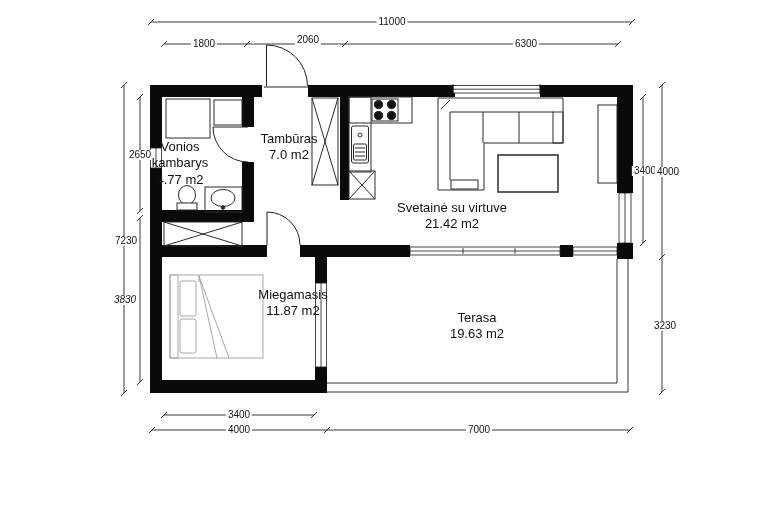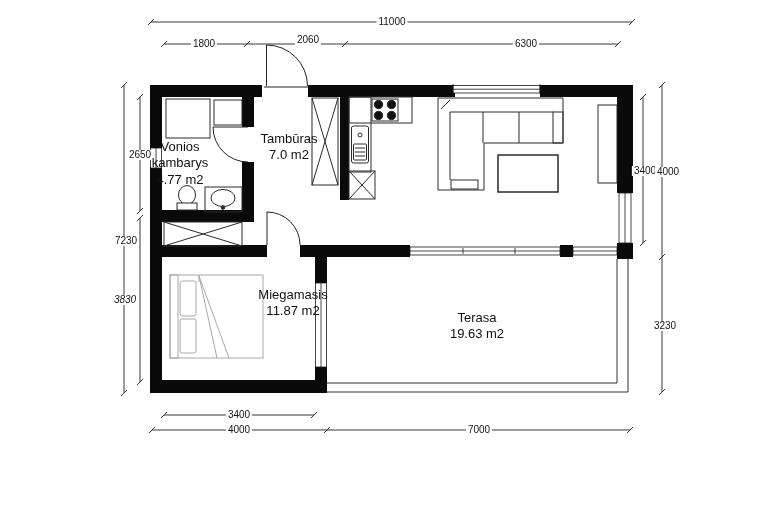--- a/index.html
+++ b/index.html
@@ -240,20 +240,24 @@
   <div class="dim" style="left:479px;top:430px;">7000</div>
 
   <div class="room-label wrap" style="left:180px;top:163px;">
     <span>Vonios kambarys</span>
     <span>4.77 m2</span>
   </div>
   <div class="room-label" style="left:289px;top:147px;">
     <span>Tambūras</span>
     <span>7.0 m2</span>
   </div>
+  <div class="room-label" style="left:452px;top:216px;">
+    <span>Svetainė su virtuve</span>
+    <span>21.42 m2</span>
+  </div>
   <div class="room-label" style="left:293px;top:303px;">
     <span>Miegamasis</span>
     <span>11.87 m2</span>
   </div>
   <div class="room-label" style="left:477px;top:326px;">
     <span>Terasa</span>
     <span>19.63 m2</span>
   </div>
 
 

